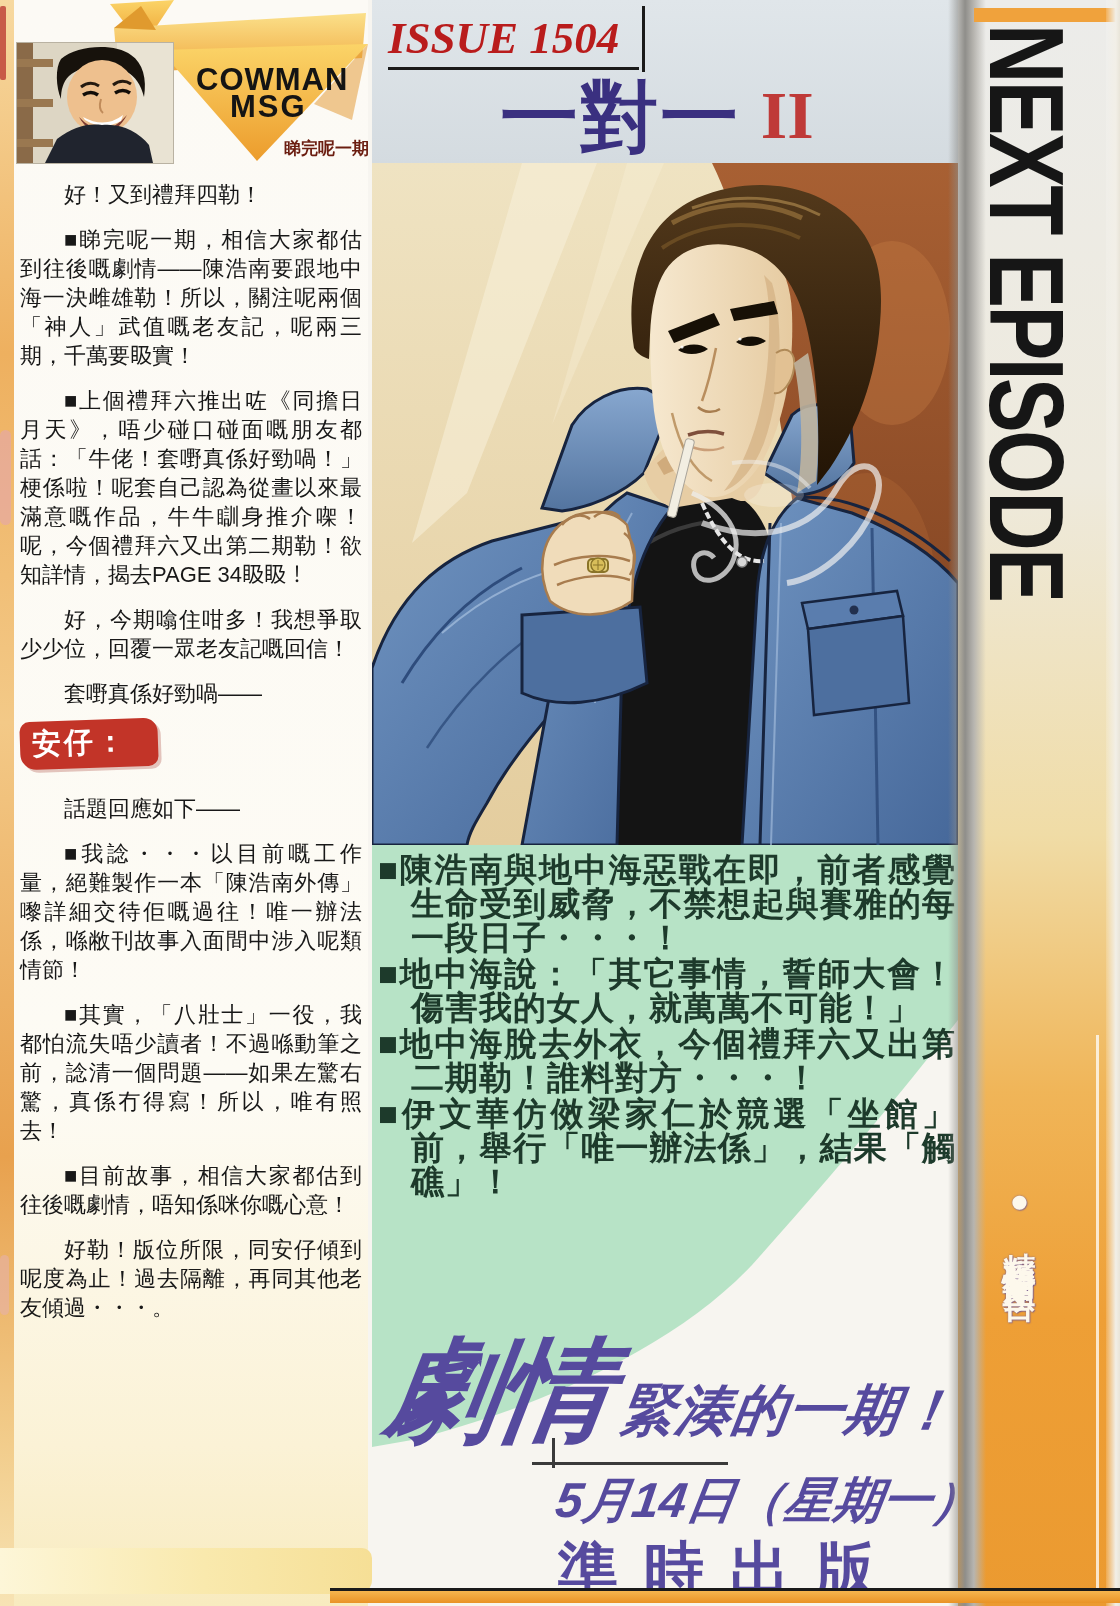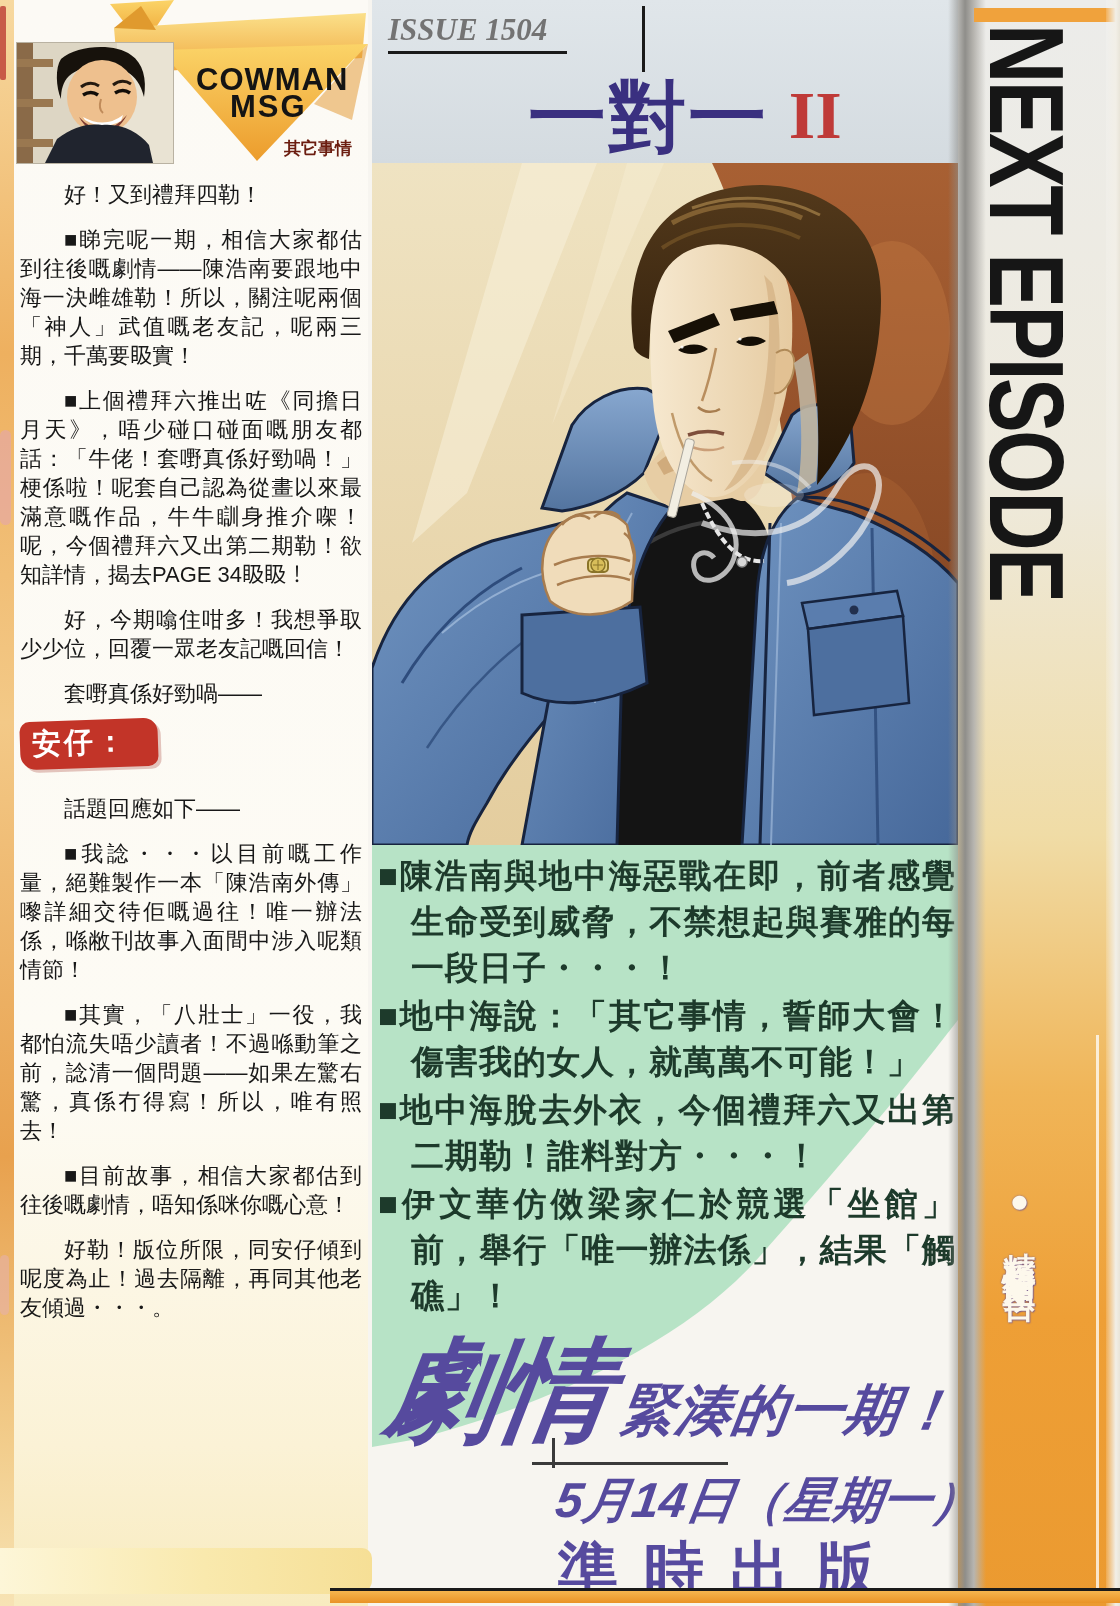--- a/index.html
+++ b/index.html
@@ -40,32 +40,32 @@
     padding:3px 30px 5px 12px;margin:0 0 10px;
     border-radius:10px 14px 10px 16px;transform:rotate(-2deg);
     box-shadow:3px 3px 0 rgba(150,30,20,.25);
   }
 
   
   .mid-header{left:372px;top:0;width:586px;height:164px;
     background:linear-gradient(180deg,#e0e6ea,#d4dbe0);}
   .issue{left:388px;top:12px;
     font-family:"Liberation Serif","DejaVu Serif",serif;font-style:italic;font-weight:700;
-    font-size:31px;color:#737373;border-bottom:3px solid #1a1a1a;padding:0 20px 3px 0;}
+    font-size:45px;color:#b91c1c;border-bottom:3px solid #1a1a1a;padding:0 20px 3px 0;}
   .issue-vline{left:642px;top:6px;width:3px;height:66px;background:#1a1a1a;}
-  .title-row{left:372px;top:76px;width:570px;text-align:center;white-space:nowrap;padding-left:28px;}
+  .title-row{left:372px;top:76px;width:570px;text-align:center;white-space:nowrap;}
   .title-cn{font-size:78px;font-weight:900;color:#3a3080;letter-spacing:2px;line-height:1.05;}
   .title-ii{font-family:"Liberation Serif","DejaVu Serif",serif;font-size:68px;font-weight:900;color:#bf3a38;margin-left:16px;vertical-align:6px;}
 
   .art{left:372px;top:163px;width:586px;height:682px;}
 
   .green-wrap{left:372px;top:845px;width:586px;height:640px;}
   .bullets{left:378px;top:853px;width:578px;}
   .bullets p{
-    margin:0 0 2px;font-size:33px;line-height:46px;color:#1d3a2b;font-weight:700;
+    margin:0 0 2px;font-size:33px;line-height:34px;color:#1d3a2b;font-weight:700;
     padding-left:1em;text-indent:-1em;text-align:justify;letter-spacing:1px;
   }
 
   .promo-line1{left:388px;top:1336px;width:568px;display:flex;align-items:flex-end;white-space:nowrap;}
   .promo-lead{font-size:112px;line-height:.98;font-weight:900;font-style:italic;color:#564a9e;transform:skewX(-8deg);}
   .promo-rest{font-size:55px;line-height:1;font-weight:900;font-style:italic;color:#564a9e;transform:skewX(-8deg);padding:0 0 8px 8px;letter-spacing:1px;}
   .promo-tick{left:552px;top:1438px;width:3px;height:30px;background:#3a3a3a;}
   .promo-rule{left:532px;top:1462px;width:196px;height:3px;background:#3a3a3a;}
   .promo-date{left:556px;top:1468px;font-size:49px;font-weight:900;font-style:italic;color:#564a9e;transform:skewX(-8deg);white-space:nowrap;}
   .promo-pub{left:558px;top:1530px;font-size:60px;font-weight:900;color:#564a9e;letter-spacing:26px;white-space:nowrap;}
@@ -139,21 +139,21 @@
     <path d="M66,52 q8,-5 15,0" stroke="#120d08" stroke-width="3.5" fill="none"></path>
     <path d="M98,50 q8,-5 15,0" stroke="#120d08" stroke-width="3.5" fill="none"></path>
     <path d="M84,56 q-3,10 2,14" stroke="#c08b5a" stroke-width="2" fill="none"></path>
     <path d="M62,74 q24,26 48,-2 q-10,18 -24,18 q-15,0 -24,-16 Z" fill="#7e3a2e"></path>
     <path d="M66,74 q22,12 40,-2 l-2,6 q-18,10 -36,-1 Z" fill="#fff"></path>
     <path d="M28,120 L40,96 C56,84 70,80 85,82 C104,80 122,89 132,102 L136,120 Z" fill="#20242e"></path>
   </svg>
 
   <div class="abs cowman-title1">COWMAN</div>
   <div class="abs cowman-title2">MSG</div>
-  <div class="abs cowman-byline">其它事情</div>
+  <div class="abs cowman-byline">睇完呢一期</div>
 
   <div class="abs left-text">
     <p>好！又到禮拜四勒！</p>
     <p>■睇完呢一期，相信大家都估到往後嘅劇情——陳浩南要跟地中海一決雌雄勒！所以，關注呢兩個「神人」武值嘅老友記，呢兩三期，千萬要𥄫實！</p>
     <p>■上個禮拜六推出咗《同擔日月天》，唔少碰口碰面嘅朋友都話：「牛佬！套嘢真係好勁喎！」梗係啦！呢套自己認為從畫以來最滿意嘅作品，牛牛瞓身推介㗎！呢，今個禮拜六又出第二期勒！欲知詳情，揭去PAGE 34𥄫𥄫！</p>
     <p>好，今期噏住咁多！我想爭取少少位，回覆一眾老友記嘅回信！</p>
     <p>套嘢真係好勁喎——</p>
     <div class="stamp">安仔：</div>
     <p>話題回應如下——</p>
     <p>■我諗・・・以目前嘅工作量，絕難製作一本「陳浩南外傳」嚟詳細交待佢嘅過往！唯一辦法係，喺敝刊故事入面間中涉入呢類情節！</p>

